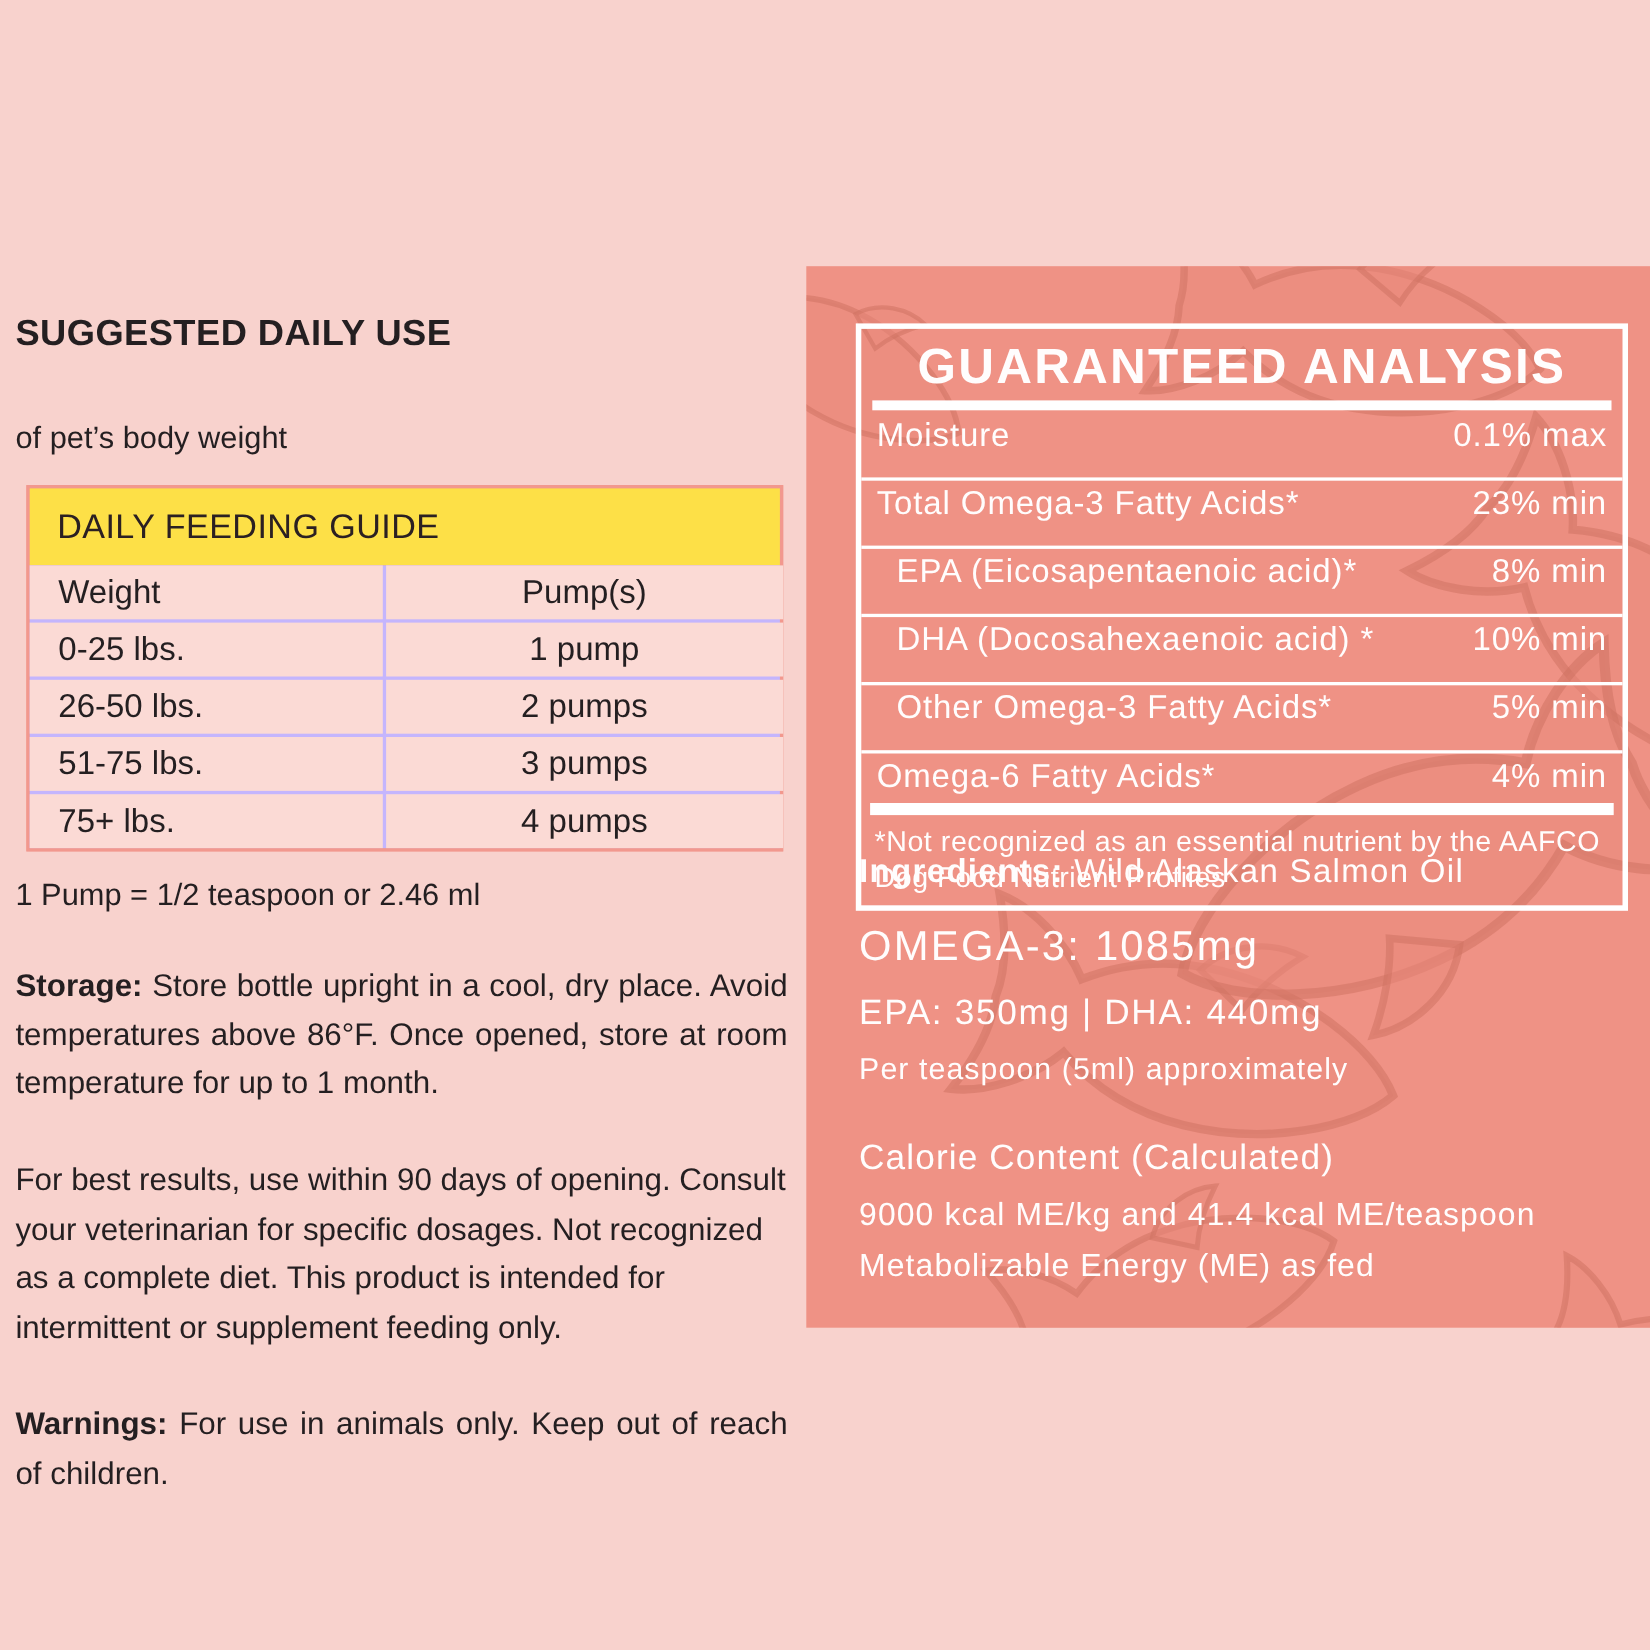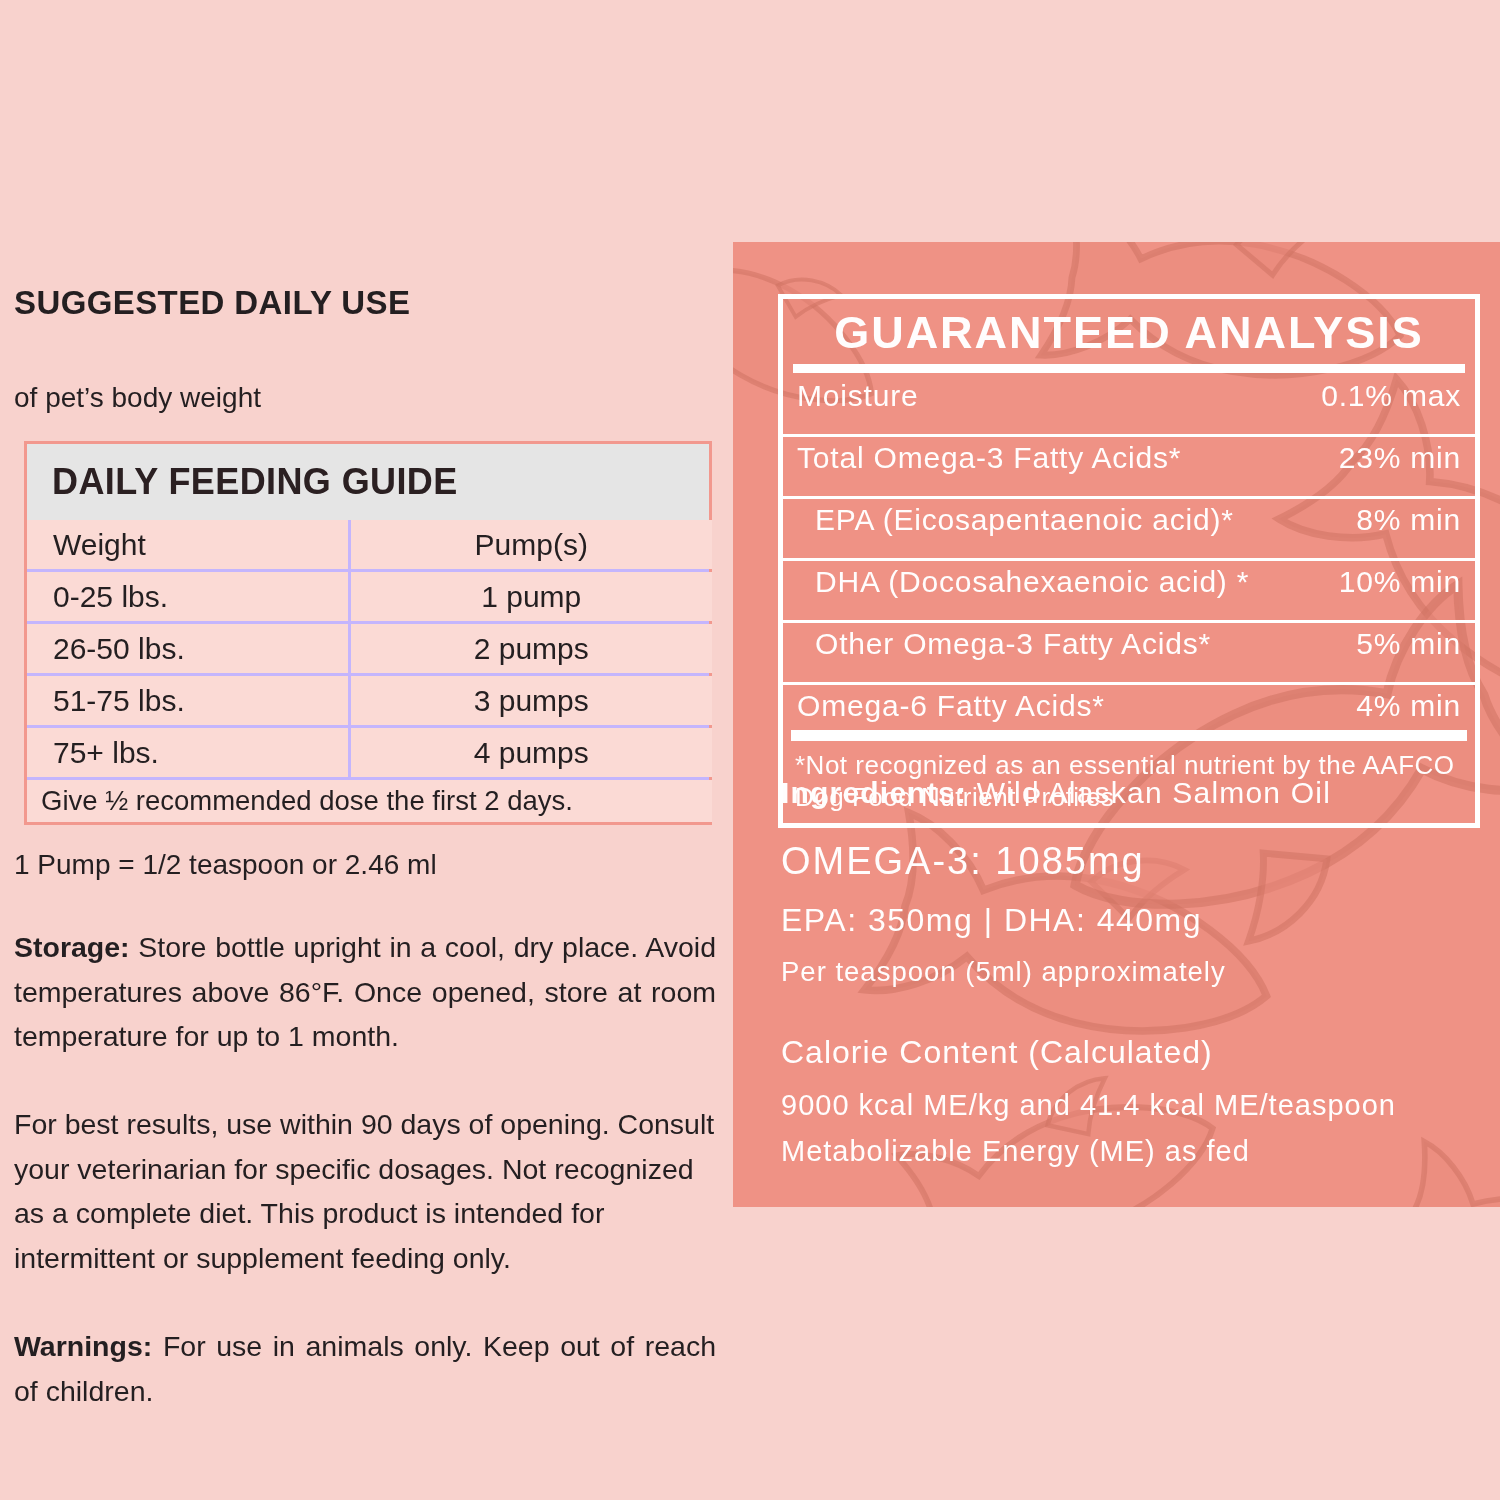--- a/index.html
+++ b/index.html
@@ -36,24 +36,24 @@
   }
 
   .feed-table {
     margin: 22px 0 0 10px;
     width: 688px;
     border: 3px solid #f2988e;
     background: #f2988e;
     box-sizing: border-box;
   }
   .feed-title {
-    background: #e5e5e5;
+    background: #fde047;
     color: #2b2022;
-    font-size: 36px;
-    font-weight: 700;
+    font-size: 31px;
+    font-weight: 400;
     letter-spacing: 0.4px;
     padding: 17px 0 17px 25px;
   }
   .feed-grid {
     display: grid;
     grid-template-columns: 47% 53%;
     gap: 3px;
     background: #c4b5fd;
   }
   .feed-cell {
@@ -206,21 +206,20 @@
 
         <div class="feed-cell col-left">26-50 lbs.</div>
         <div class="feed-cell col-right">2 pumps</div>
 
         <div class="feed-cell col-left">51-75 lbs.</div>
         <div class="feed-cell col-right">3 pumps</div>
 
         <div class="feed-cell col-left">75+ lbs.</div>
         <div class="feed-cell col-right">4 pumps</div>
 
-        <div class="feed-cell foot">Give ½ recommended dose the first 2 days.</div>
       </div>
     </div>
 
     <p class="pump-note">1 Pump = 1/2 teaspoon or 2.46 ml</p>
 
     <p class="para justify">
       <b>Storage:</b>
       <span>Store bottle upright in a cool, dry place. Avoid temperatures above 86°F. Once opened, store at room temperature for up to 1 month.</span>
     </p>
 

